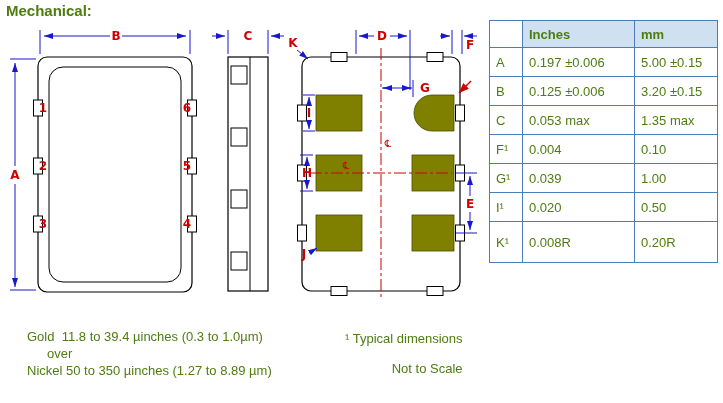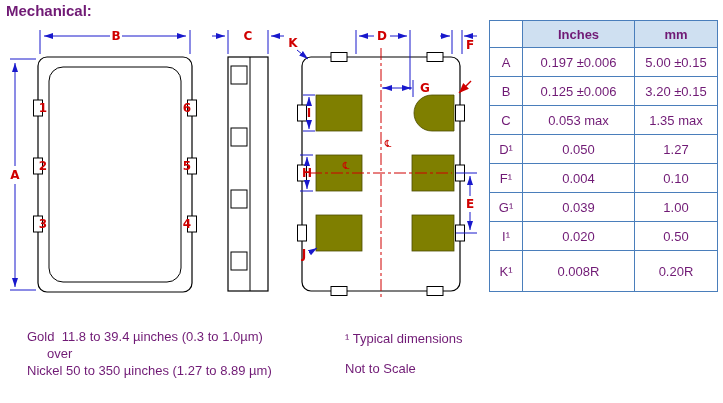--- a/index.html
+++ b/index.html
@@ -1,17 +1,17 @@
 <!DOCTYPE html>
 <html><head>
 <meta charset="utf-8">
 <style>
   html,body{margin:0;padding:0;background:#fff;}
   .page{position:relative;width:723px;height:403px;background:#fff;overflow:hidden;
-        font-family:"Liberation Sans",sans-serif;color:#701a75;}
+        font-family:"Liberation Sans",sans-serif;color:#4d7c0f;}
   .title{position:absolute;left:6px;top:2px;margin:0;font-size:15px;font-weight:bold;}
   svg.drawing{position:absolute;left:0;top:0;}
 
   
   .body{fill:#fff;stroke:#000;stroke-width:1.2;}
   .inner{fill:none;stroke:#000;stroke-width:1;}
   .notch{fill:#fff;stroke:#000;stroke-width:1;}
   .pad{fill:#7f7f00;stroke:#4c4c00;stroke-width:0.8;}
   .k{stroke:#000;stroke-width:1;}
   .d{stroke:#1818cc;stroke-width:1;fill:none;}
@@ -22,25 +22,25 @@
   .labs{fill:#d00000;font-weight:bold;font-size:12px;text-anchor:start;}
   .pin{fill:#d00000;font-weight:bold;font-size:12px;text-anchor:middle;}
   .cl{fill:#d00000;font-size:10px;text-anchor:middle;}
 
   
   .contacts{position:absolute;left:27px;top:328px;font-size:13px;line-height:17px;}
   .contacts div{white-space:pre;}
   .contacts .head{font-weight:bold;}
   .contacts .over{padding-left:20px;}
   .footnotes{position:absolute;left:345px;top:331px;font-size:13px;}
-  .footnotes .scale{margin-top:15px;}
+  .footnotes .scale{margin-top:15px;text-align:right;}
 
   
   table.spec{position:absolute;left:489px;top:20px;border-collapse:collapse;font-size:13px;}
-  .spec th,.spec td{border:1px solid #4a7ebb;padding:0 6px;text-align:center;vertical-align:middle;}
+  .spec th,.spec td{border:1px solid #4a7ebb;padding:0 6px;text-align:left;vertical-align:middle;}
   .spec th{background:#cfe0f1;font-weight:bold;height:26px;}
   .spec th.corner{background:#fff;}
   .spec td{height:28px;background:#fff;}
   .spec tr.tall td{height:40px;}
 </style>
 </head>
 <body>
 
 <div class="page">
 
@@ -208,25 +208,20 @@
         <td>B</td>
         <td>0.125 ±0.006</td>
         <td>3.20 ±0.15</td>
       </tr>
       <tr>
         <td>C</td>
         <td>0.053 max</td>
         <td>1.35 max</td>
       </tr>
       <tr>
-        <td>D¹</td>
-        <td>0.050</td>
-        <td>1.27</td>
-      </tr>
-      <tr>
         <td>F¹</td>
         <td>0.004</td>
         <td>0.10</td>
       </tr>
       <tr>
         <td>G¹</td>
         <td>0.039</td>
         <td>1.00</td>
       </tr>
       <tr>

